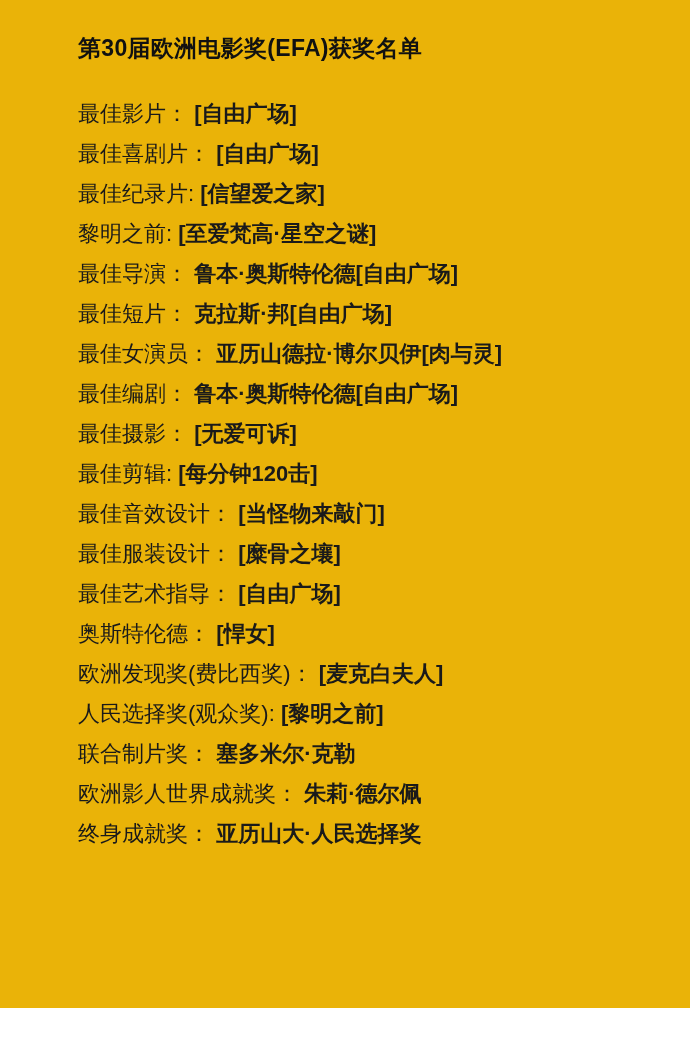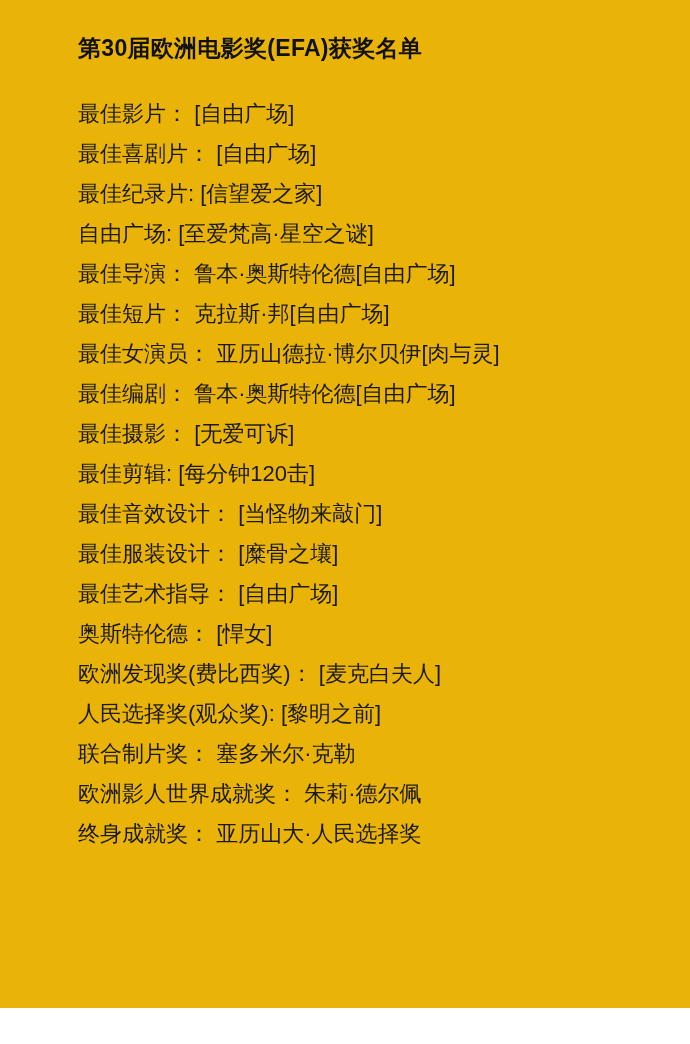--- a/index.html
+++ b/index.html
@@ -39,21 +39,21 @@
     display: block;
     font-size: 22px;
     line-height: 40px;
     color: #1a1a1a;
     white-space: nowrap;
   }
   .award-label {
     font-weight: normal;
   }
   .award-value {
-    font-weight: normal;
+    font-weight: bold;
   }
 </style>
 </head>
 <body>
 
 <div class="page">
   <h1 class="doc-title">第30届欧洲电影奖(EFA)获奖名单</h1>
 
   <ul class="award-list">
     <li class="award-row">
@@ -62,21 +62,21 @@
     </li>
     <li class="award-row">
       <span class="award-label">最佳喜剧片：</span>
       <span class="award-value">[自由广场]</span>
     </li>
     <li class="award-row">
       <span class="award-label">最佳纪录片:</span>
       <span class="award-value">[信望爱之家]</span>
     </li>
     <li class="award-row">
-      <span class="award-label">自由广场:</span>
+      <span class="award-label">黎明之前:</span>
       <span class="award-value">[至爱梵高·星空之谜]</span>
     </li>
     <li class="award-row">
       <span class="award-label">最佳导演：</span>
       <span class="award-value">鲁本·奥斯特伦德[自由广场]</span>
     </li>
     <li class="award-row">
       <span class="award-label">最佳短片：</span>
       <span class="award-value">克拉斯·邦[自由广场]</span>
     </li>

